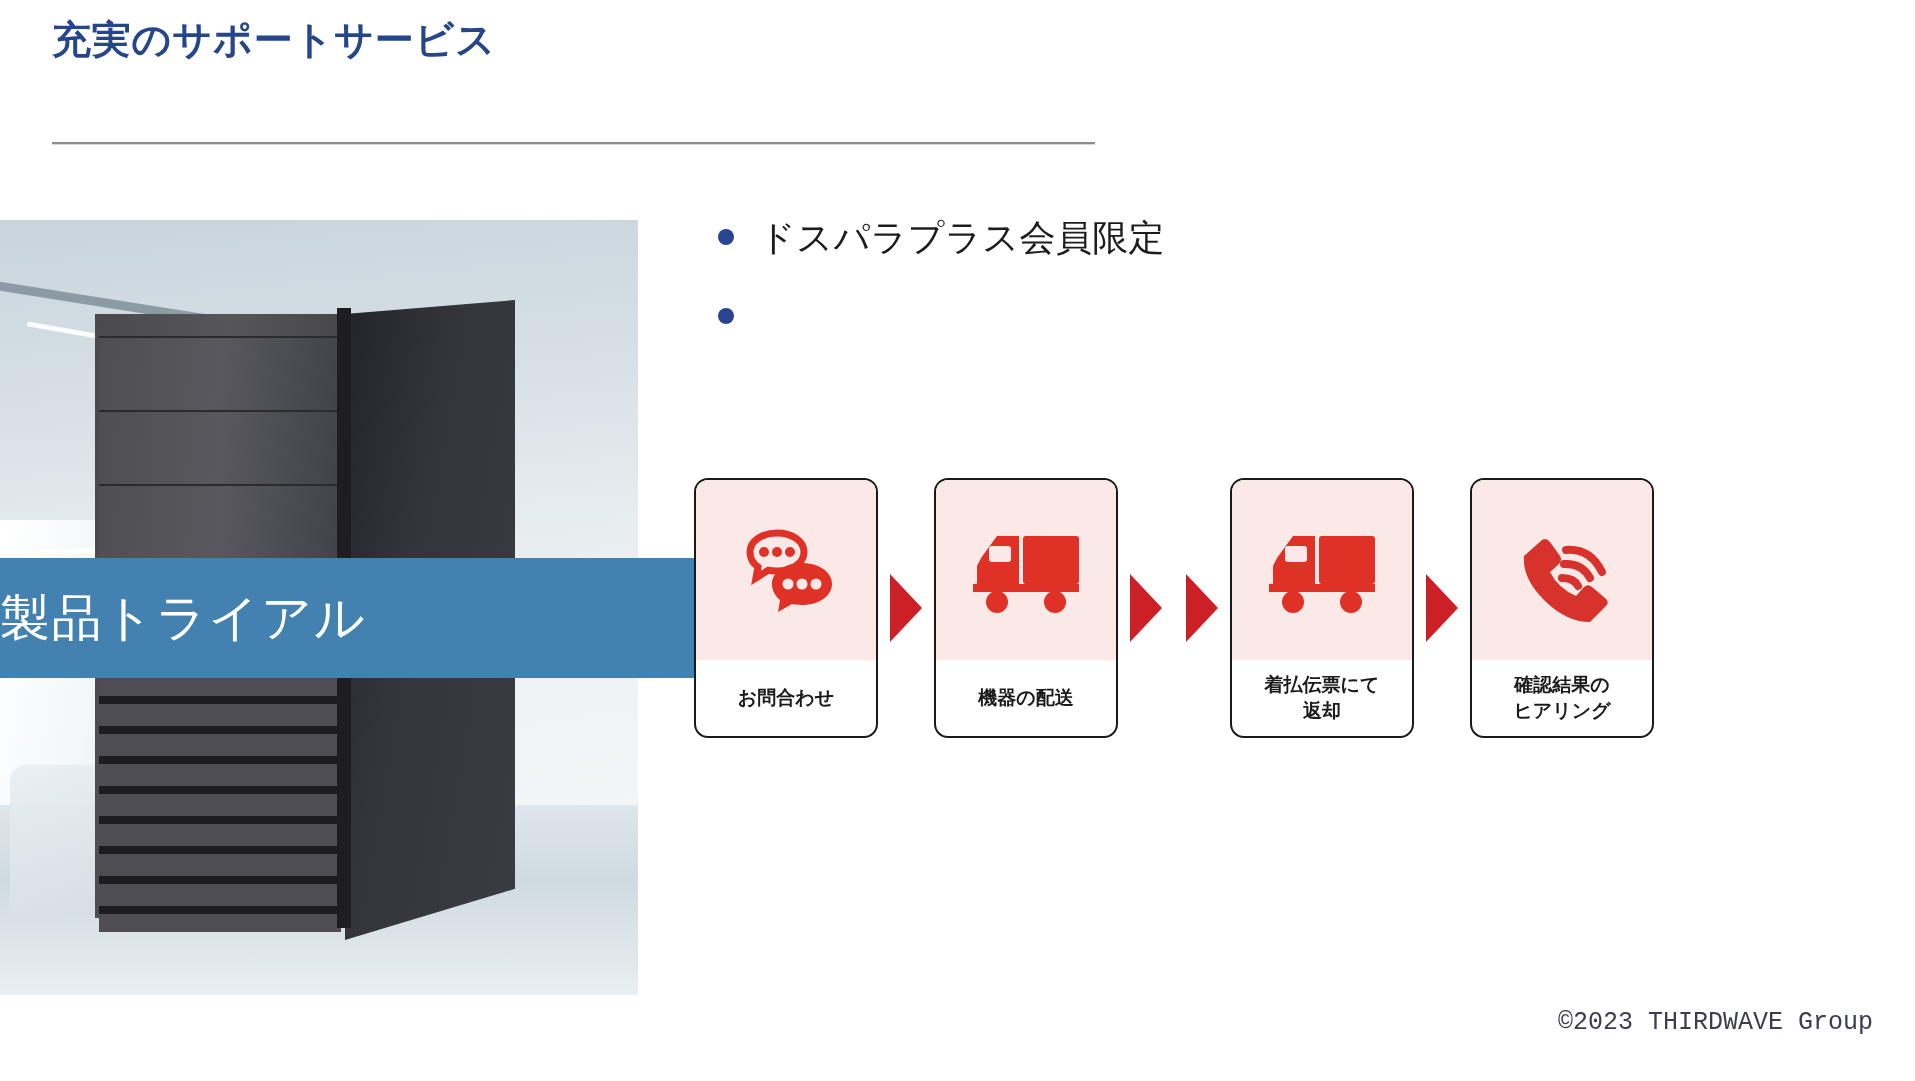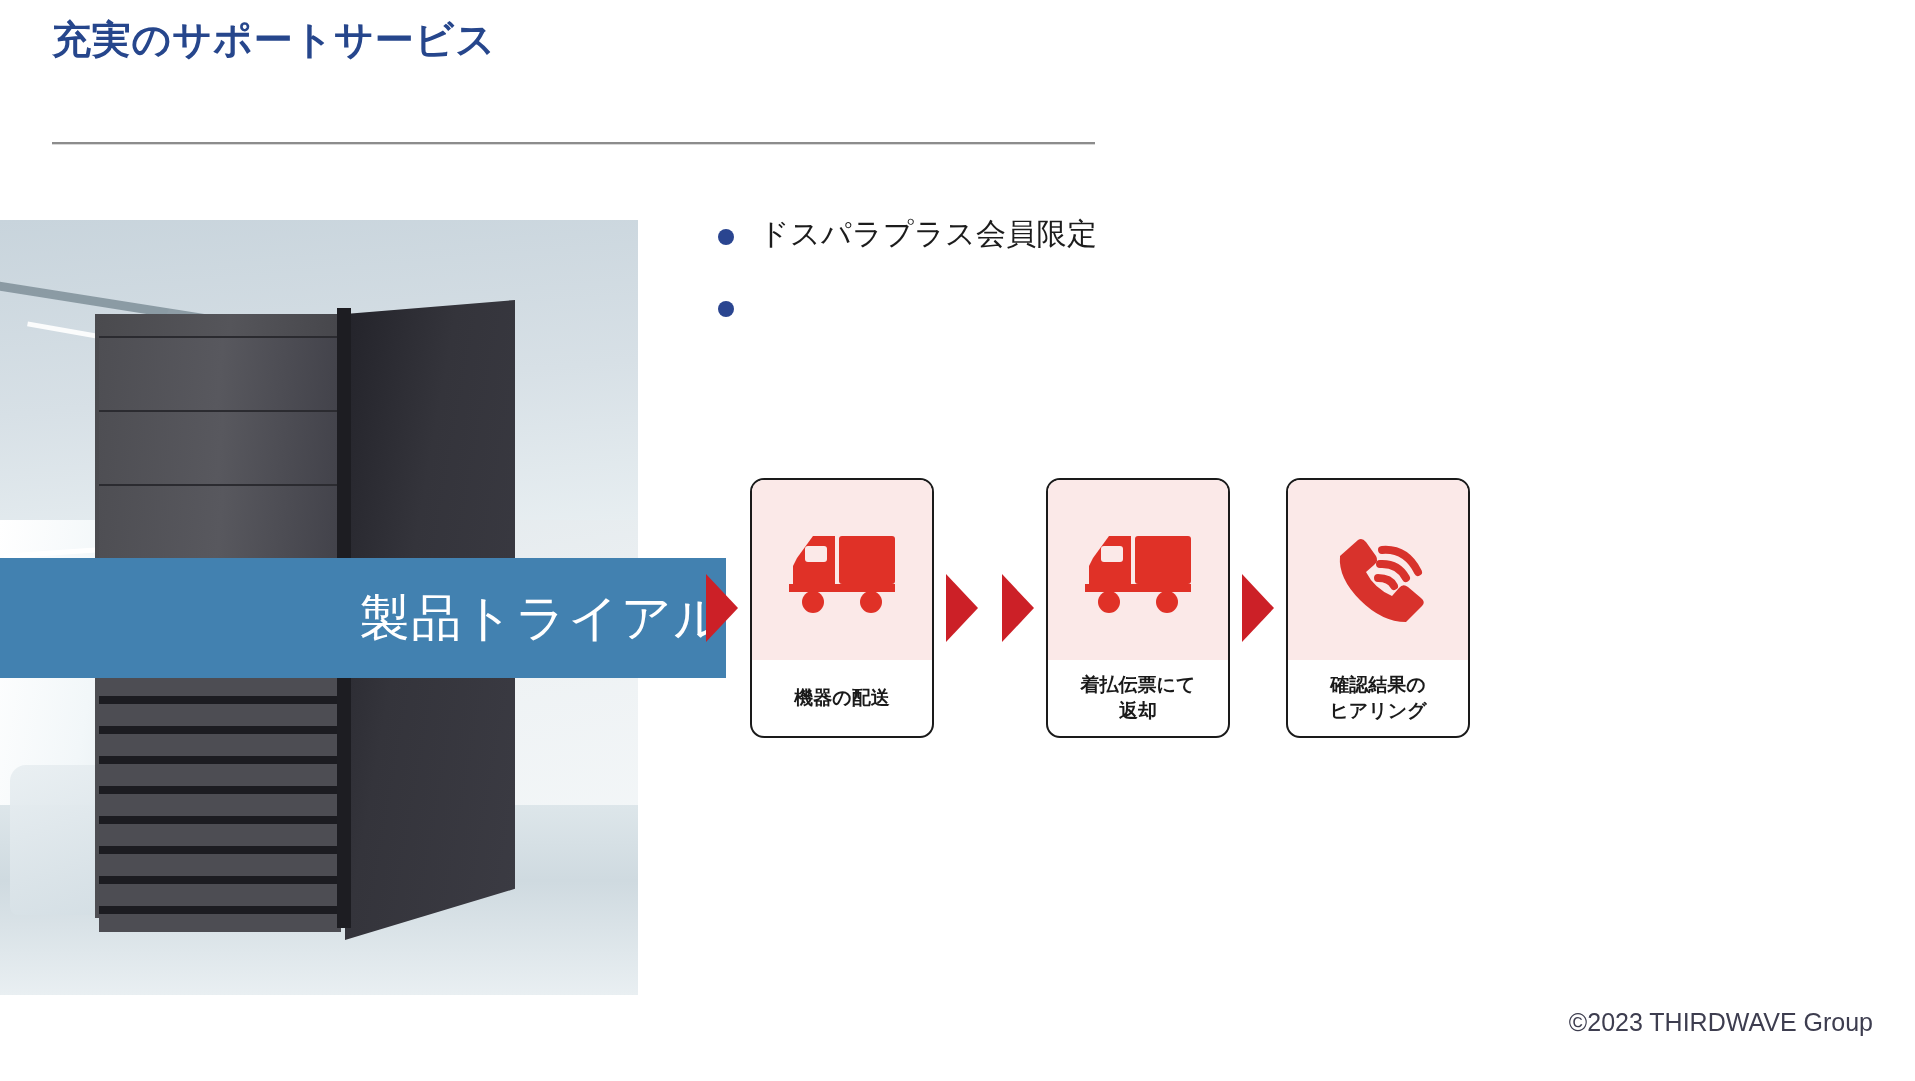--- a/index.html
+++ b/index.html
@@ -188,21 +188,21 @@
   
   .banner {
     position: absolute;
     left: 0;
     top: 558px;
     width: 726px;
     height: 120px;
     background: #4281b0;
     display: flex;
     align-items: center;
-    justify-content: flex-end;
+    justify-content: flex-start;
   }
   .banner-text {
     color: #ffffff;
     font-size: 50px;
     letter-spacing: 0.03em;
     white-space: nowrap;
   }
 
   
   .bullets {
@@ -219,21 +219,21 @@
   .bullet-dot {
     width: 16px;
     height: 16px;
     border-radius: 50%;
     background: #2a4590;
     margin-top: 14px;
     margin-right: 25px;
     flex: none;
   }
   .bullet-text {
-    font-size: 30px;
+    font-size: 36px;
     color: #1c1c1c;
     line-height: 1.25;
     letter-spacing: 0.01em;
   }
 
   
   .flow {
     position: absolute;
     left: 694px;
     top: 478px;
@@ -291,20 +291,21 @@
   }
 
   
   .footer {
     position: absolute;
     right: 42px;
     top: 1008px;
     font-size: 25px;
     color: #3d3d4f;
     white-space: nowrap;
+    font-family: Liberation Mono, monospace;
   }
 </style>
 </head>
 <body>
 
 <div class="slide-title">充実のサポートサービス</div>
 <div class="title-rule"></div>
 
 <div class="photo">
   <div class="ceiling"></div>
@@ -343,20 +344,35 @@
     <span class="bullet-dot"></span>
     <span class="bullet-text">ドスパラプラス会員限定</span>
   </div>
   <div class="bullet-row">
     <span class="bullet-dot"></span>
   </div>
 </div>
 
 <div class="flow">
 
+  <div class="flow-box">
+    <div class="flow-icon">
+      <svg width="112" height="112" viewBox="0 0 112 112">
+        <path d="M20 38c0-11 12-19 27-19s27 8 27 19-12 19-27 19c-3 0-6-.2-9-.7L26 64l2-11c-5-3.6-8-9-8-15z" fill="none" stroke="#e03127" stroke-width="7"></path>
+        <circle cx="34" cy="38" r="5" fill="#e03127"></circle>
+        <circle cx="47" cy="38" r="5" fill="#e03127"></circle>
+        <circle cx="60" cy="38" r="5" fill="#e03127"></circle>
+        <path d="M42 70c0-12 13-21 30-21s30 9 30 21-13 21-30 21c-4 0-7-.3-10-.9l-14 8 2-12c-5-4-8-10-8-16z" fill="#e03127"></path>
+        <circle cx="58" cy="70" r="5.5" fill="#fbe9e8"></circle>
+        <circle cx="72" cy="70" r="5.5" fill="#fbe9e8"></circle>
+        <circle cx="86" cy="70" r="5.5" fill="#fbe9e8"></circle>
+      </svg>
+    </div>
+    <div class="flow-label">お問合わせ</div>
+  </div>
 
   <div class="flow-arrow">
       <div class="tri"></div>
     </div>
 
   <div class="flow-box">
     <div class="flow-icon">
       <svg width="118" height="96" viewBox="0 0 118 96">
         <rect x="56" y="14" width="56" height="48" rx="3" fill="#e03127"></rect>
         <path d="M14 36 L30 14 L52 14 L52 62 L10 62 L10 44 Z" fill="#e03127"></path>

